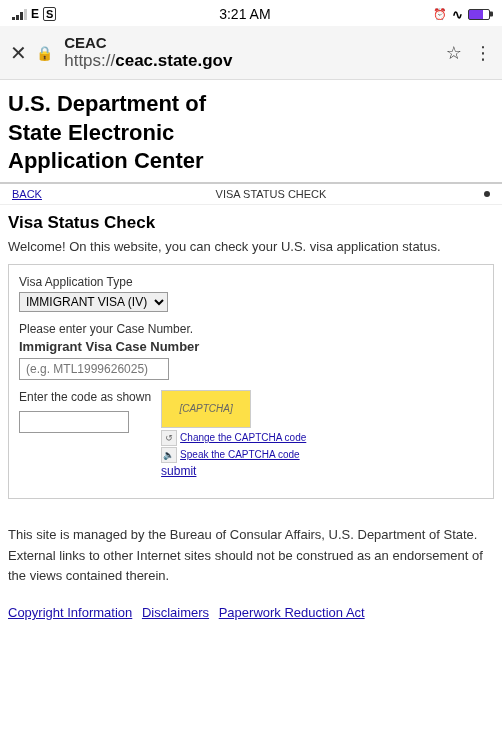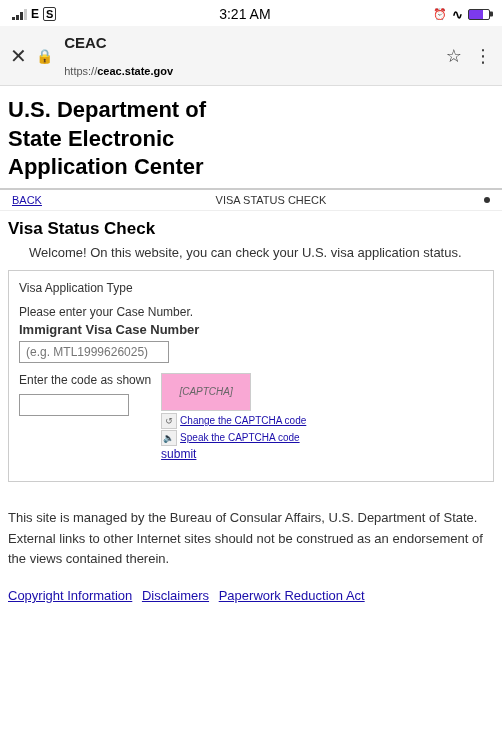--- a/index.html
+++ b/index.html
@@ -80,23 +80,22 @@
       display: flex;
       flex-direction: column;
       align-items: flex-start;
     }
     .browser-title {
       font-size: 15px;
       font-weight: 600;
       color: #222;
     }
     .browser-url {
-      font-size: 11px;
+      font-size: 17px;
       color: #555;
-      margin-top: 14px;
     }
     .browser-url-highlight {
       color: #000;
       font-weight: bold;
     }
     .browser-icons {
       display: flex;
       gap: 12px;
       align-items: center;
       color: #333;
@@ -163,21 +162,20 @@
     .page-title {
       font-size: 17px;
       font-weight: bold;
       color: #000;
       margin-bottom: 6px;
     }
     .page-intro {
       font-size: 13px;
       color: #333;
       margin-bottom: 10px;
-      margin-left: 21px;
     }
 
     
     .form-box {
       border: 1px solid #ccc;
       padding: 10px;
       margin-bottom: 14px;
       background: #fff;
     }
     .form-group {
@@ -231,21 +229,21 @@
     }
     .captcha-right {
       display: flex;
       flex-direction: column;
       gap: 2px;
     }
     .captcha-image-box {
       border: 1px solid #ccc;
       width: 90px;
       height: 38px;
-      background: #f9a8d4;
+      background: #fde047;
       display: flex;
       align-items: center;
       justify-content: center;
       font-size: 11px;
       color: #888;
       font-style: italic;
     }
     .captcha-links {
       display: flex;
       flex-direction: column;
@@ -374,20 +372,25 @@
 </div>
 
 <div class="main-content">
   <div class="page-title">Visa Status Check</div>
   <div class="page-intro">Welcome! On this website, you can check your U.S. visa application status.</div>
 
   <div class="form-box">
 
     <div class="form-group">
       <span class="form-label">Visa Application Type</span>
+      <div>
+        <select style="font-size:12px;padding:1px 2px;border:1px solid #999;">
+          <option>IMMIGRANT VISA (IV)</option>
+        </select>
+      </div>
     </div>
 
     <div class="form-group">
       <span class="form-label">Please enter your Case Number.</span>
       <span class="form-case-label">Immigrant Visa Case Number</span>
       <div class="form-hint">
         <input class="form-input" type="text" style="font-size: 12px; width: 150px;" placeholder="(e.g. MTL1999626025)">
       </div>
     </div>
 

